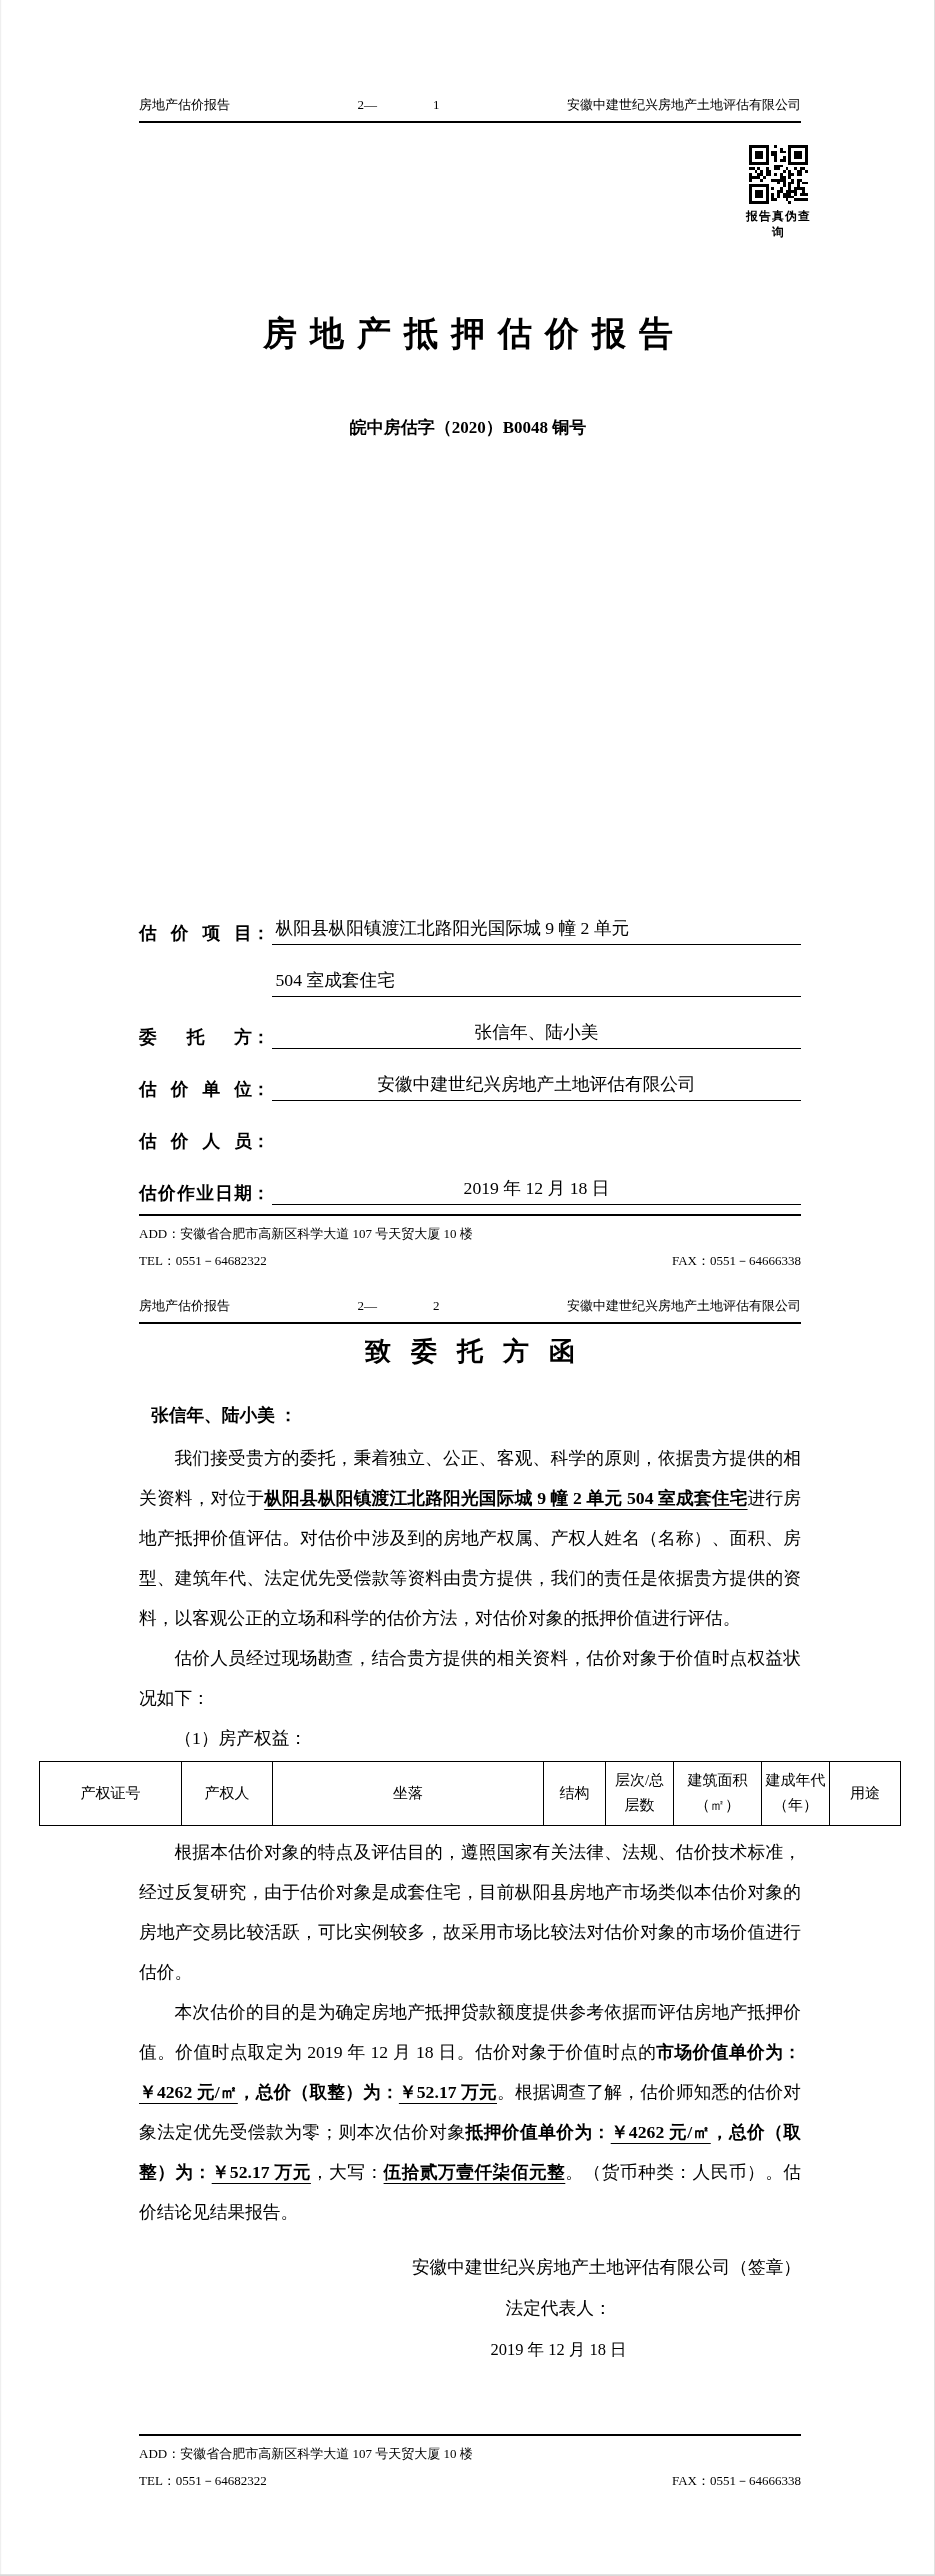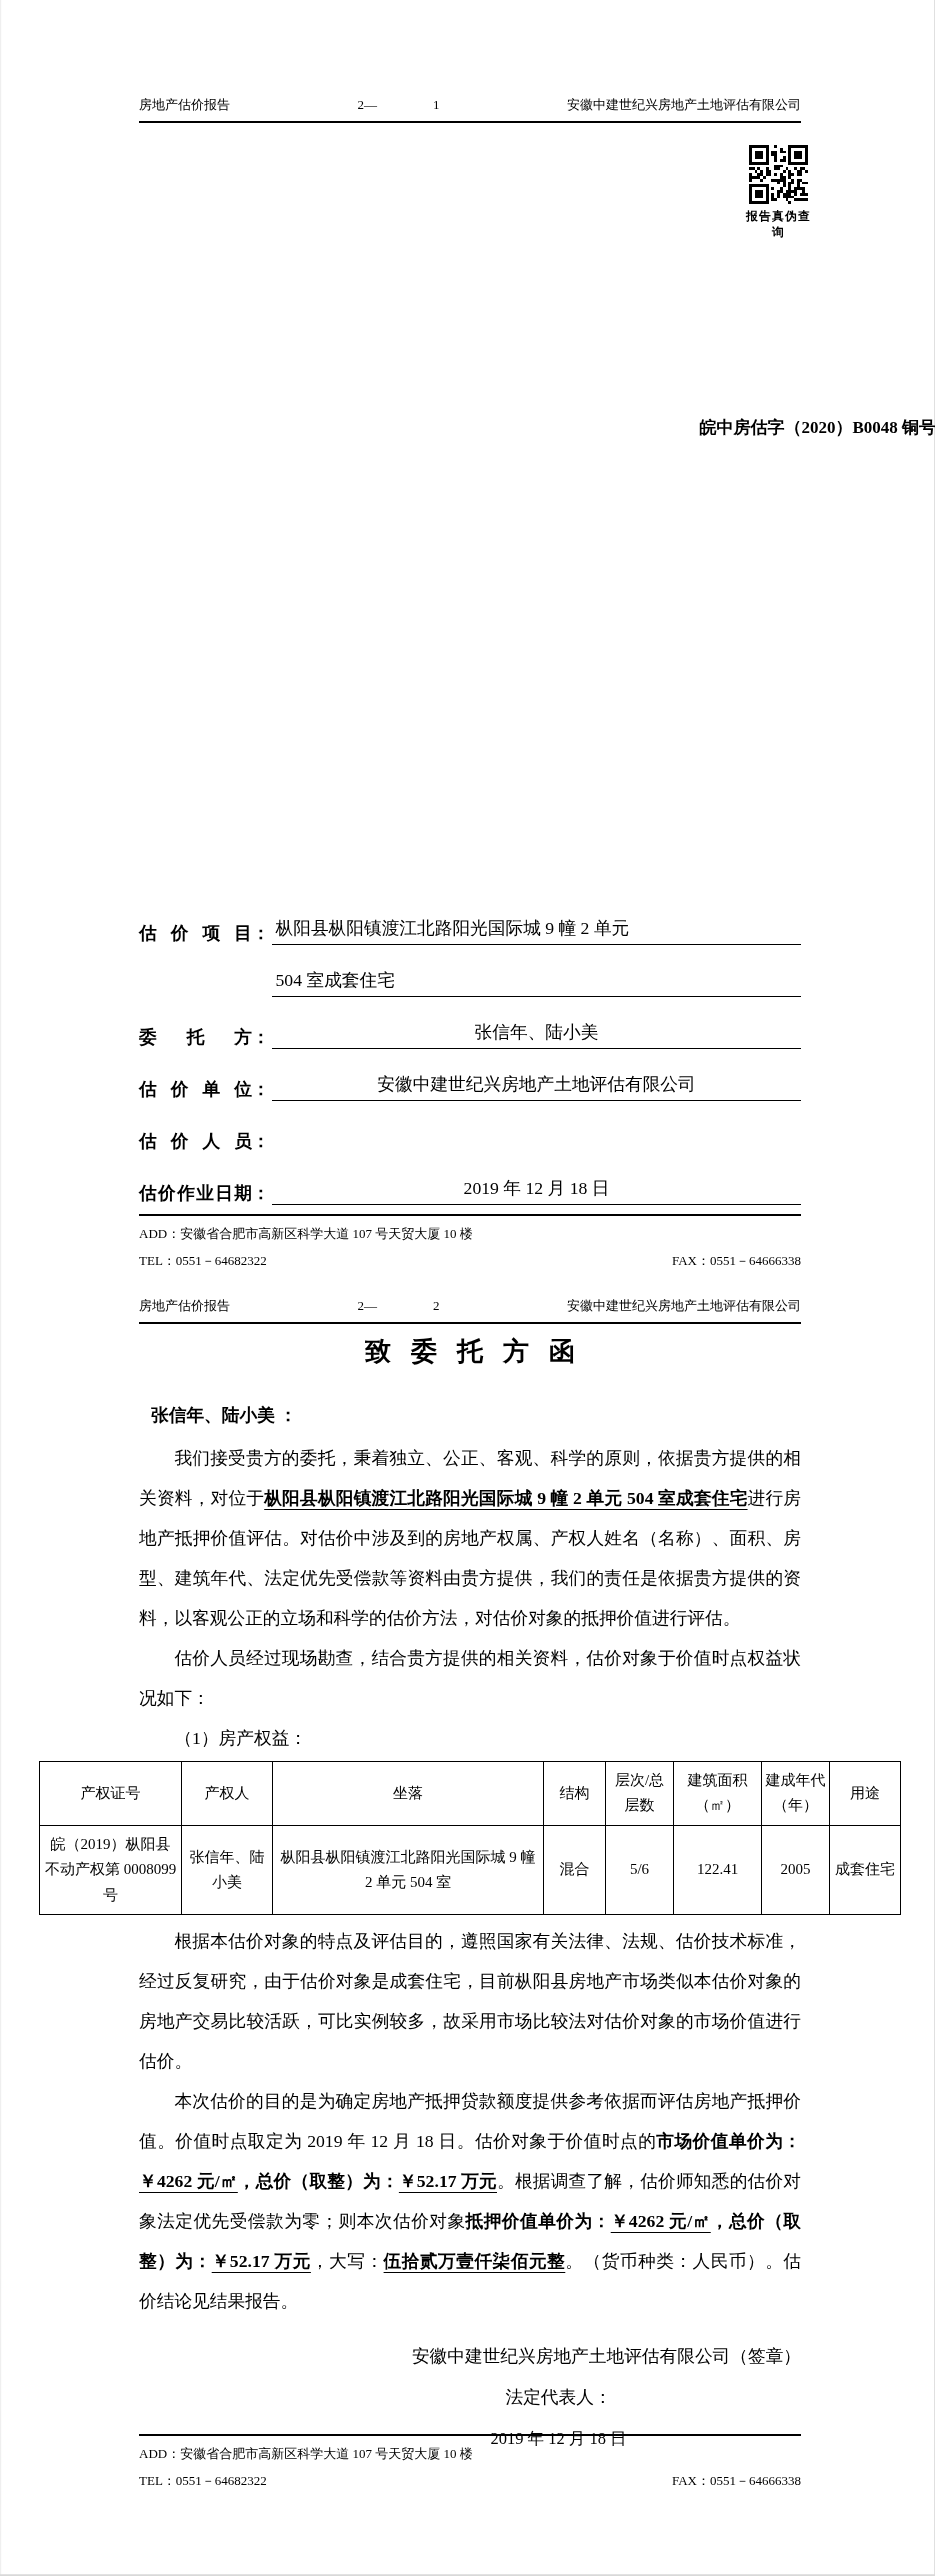--- a/index.html
+++ b/index.html
@@ -27,21 +27,21 @@
   
   .qrblock{position:absolute;left:740px;top:145px;width:77px;text-align:center;}
   .qrblock svg{display:block;margin:0 auto;width:59px;height:59px;}
   .qrcaption{margin-top:4.7px;font-size:11.8px;font-weight:bold;letter-spacing:1.2px;}
   .doctitle{
     position:absolute;top:311px;left:0;width:100%;
     text-align:center;font-size:34px;font-weight:bold;letter-spacing:13px;text-indent:13px;
   }
   .docno{
     position:absolute;top:416px;left:0;width:100%;
-    text-align:right;font-size:17px;font-weight:bold;
+    text-align:center;font-size:17px;font-weight:bold;
   }
   .fields{position:absolute;top:906px;left:139px;width:662px;}
   .frow{display:flex;align-items:flex-end;margin-bottom:13px;font-size:17.7px;min-height:39px;}
   .flabel{width:113px;font-weight:bold;text-align:justify;text-align-last:justify;flex:none;}
   .fcolon{font-weight:bold;flex:none;width:20px;}
   .fval{flex:1;border-bottom:1.2px solid #000;text-align:center;padding-bottom:3.5px;min-height:25px;}
   .fval.left{text-align:left;padding-left:3.5px;}
   .spacer-label{width:133px;flex:none;}
 
   
@@ -204,20 +204,21 @@
         <rect x="14" y="0" width="7" height="7" fill="#000"></rect>
         <rect x="15" y="1" width="5" height="5" fill="#fff"></rect>
         <rect x="16" y="2" width="3" height="3" fill="#000"></rect>
         <rect x="0" y="14" width="7" height="7" fill="#000"></rect>
         <rect x="1" y="15" width="5" height="5" fill="#fff"></rect>
         <rect x="2" y="16" width="3" height="3" fill="#000"></rect>
       </svg>
     <div class="qrcaption">报告真伪查询</div>
   </div>
 
+  <div class="doctitle">房地产抵押估价报告</div>
   <div class="docno">皖中房估字（2020）B0048 铜号</div>
 
   <div class="fields">
     <div class="frow">
       <span class="flabel">估价项目</span>
       <span class="fcolon">：</span>
       <span class="fval left">枞阳县枞阳镇渡江北路阳光国际城 9 幢 2 单元</span>
     </div>
     <div class="frow">
       <span class="spacer-label"></span>
@@ -284,30 +285,20 @@
           <tr>
         <th>产权证号</th>
         <th>产权人</th>
         <th>坐落</th>
         <th>结构</th>
         <th>层次/总层数</th>
         <th>建筑面积（㎡）</th>
         <th>建成年代（年）</th>
         <th>用途</th>
       </tr>
-      <tr>
-        <td>皖（2019）枞阳县不动产权第 0008099 号</td>
-        <td>张信年、陆小美</td>
-        <td>枞阳县枞阳镇渡江北路阳光国际城 9 幢 2 单元 504 室</td>
-        <td>混合</td>
-        <td>5/6</td>
-        <td>122.41</td>
-        <td>2005</td>
-        <td>成套住宅</td>
-      </tr>
     </tbody>
       </table>
 
     <p>根据本估价对象的特点及评估目的，遵照国家有关法律、法规、估价技术标准，经过反复研究，由于估价对象是成套住宅，目前枞阳县房地产市场类似本估价对象的房地产交易比较活跃，可比实例较多，故采用市场比较法对估价对象的市场价值进行估价。</p>
     <p><span>本次估价的目的是为确定房地产抵押贷款额度提供参考依据而评估房地产抵押价值。价值时点取定为 2019 年 12 月 18 日。估价对象于价值时点的</span><span class="b">市场价值单价为：</span><span class="b u">￥4262 元/㎡</span><span class="b">，总价（取整）为：</span><span class="b u">￥52.17 万元</span><span>。根据调查了解，估价师知悉的估价对象法定优先受偿款为零；则本次估价对象</span><span class="b">抵押价值单价为：</span><span class="b u">￥4262 元/㎡</span><span class="b">，总价（取整）为：</span><span class="b u">￥52.17 万元</span><span>，大写：</span><span class="b u">伍拾贰万壹仟柒佰元整</span><span>。（货币种类：人民币）。估价结论见结果报告。</span></p>
 
     <div class="sigblock">
       <div class="sig-company">安徽中建世纪兴房地产土地评估有限公司（签章）</div>
       <div class="sig-rep">法定代表人：</div>
       <div class="sig-date">2019 年 12 月 18 日</div>

